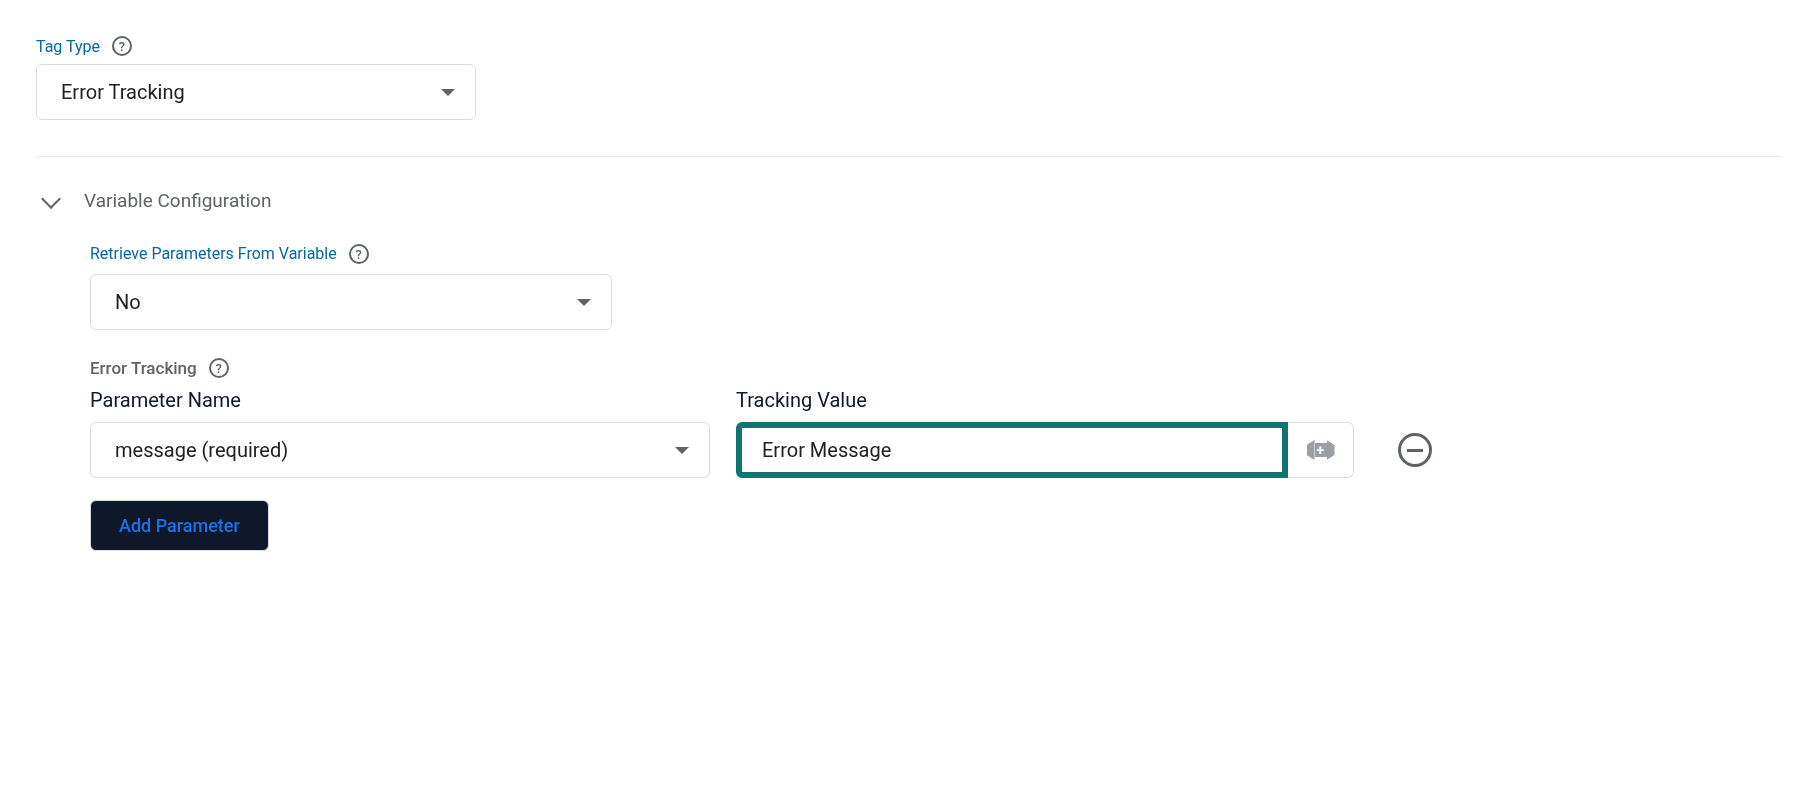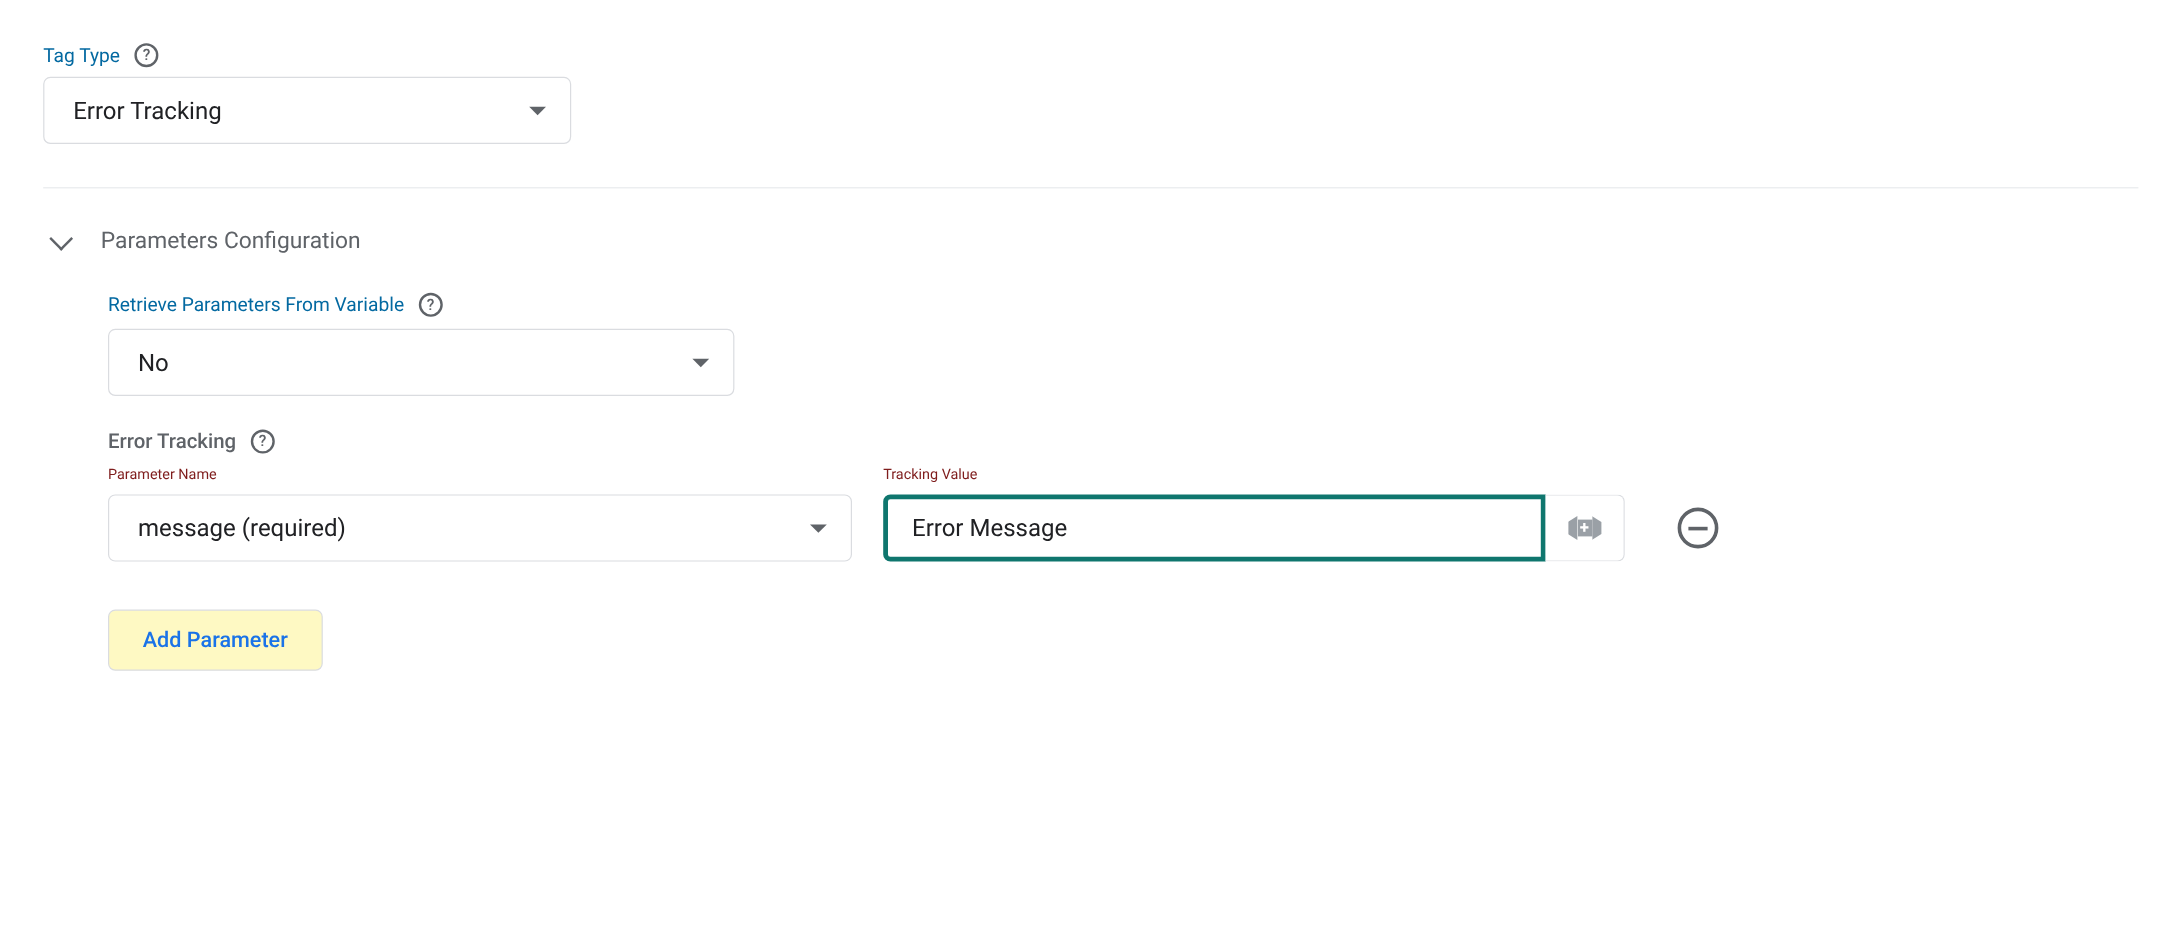--- a/index.html
+++ b/index.html
@@ -128,30 +128,30 @@
     .param-row {
       display: flex;
       align-items: flex-end;
       gap: 26px;
     }
     .param-col {
       display: flex;
       flex-direction: column;
     }
     .param-col .col-label {
-      font-size: 12px;
-      color: #7f1d1d;
+      font-size: 20px;
+      color: #0f172a;
       margin-bottom: 10px;
     }
     .input-wrap {
       display: flex;
       align-items: center;
     }
     .text-input {
-      border: 4px solid #0f766e;
+      border: 6px solid #0f766e;
       border-radius: 6px 0 0 6px;
       height: 56px;
       width: 552px;
       padding: 0 20px;
       font-size: 20px;
       color: #202124;
       outline: none;
       font-family: inherit;
     }
     .variable-button {
@@ -221,27 +221,27 @@
       margin-bottom: 11px;
     }
     .remove-btn-line {
       width: 16px;
       height: 3px;
       background: #5f6368;
     }
     .add-btn {
       border: 1px solid #dadce0;
       border-radius: 6px;
-      background: #fef9c3;
+      background: #0f172a;
       color: #1a73e8;
       font-size: 18px;
       font-weight: 500;
       padding: 14px 28px;
       cursor: pointer;
-      margin-top: 40px;
+      margin-top: 22px;
       font-family: inherit;
     }
   </style>
 </head>
 <body>
 
 <div class="container">
 
   <div class="label-row">
     <span class="field-label">Tag Type</span>
@@ -249,21 +249,21 @@
   </div>
   <div class="select-box small">
     <span class="select-value">Error Tracking</span>
     <span class="caret-down"></span>
   </div>
 
   <hr class="divider">
 
   <div class="section-header">
     <span class="chevron-down-icon"></span>
-    <span class="section-title">Parameters Configuration</span>
+    <span class="section-title">Variable Configuration</span>
   </div>
 
   <div class="indented">
 
     <div class="subsection">
       <div class="sub-label">
         <span class="field-label">Retrieve Parameters From Variable</span>
         <span class="help-icon">?</span>
       </div>
       <div class="select-box medium">

